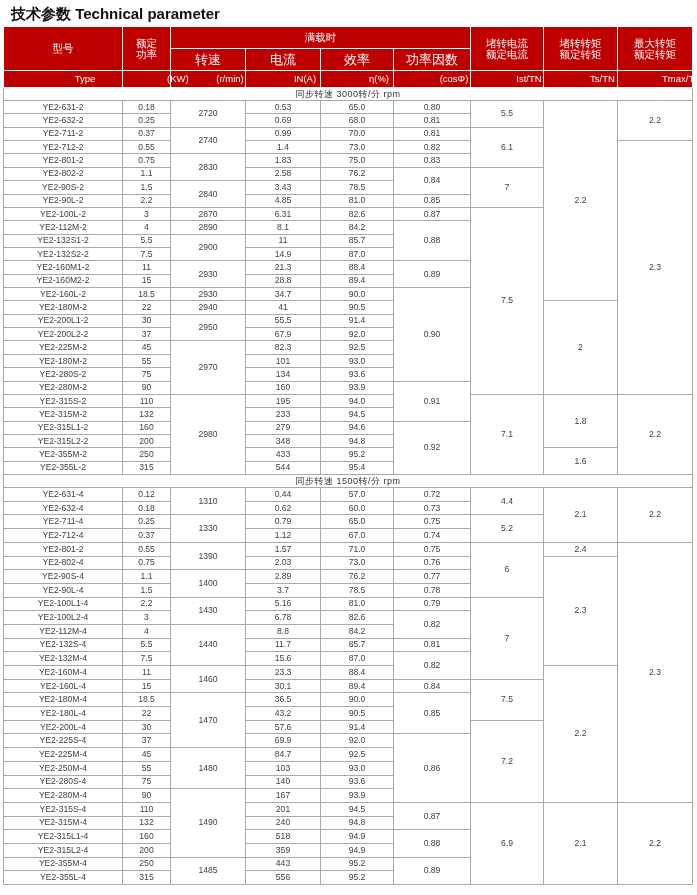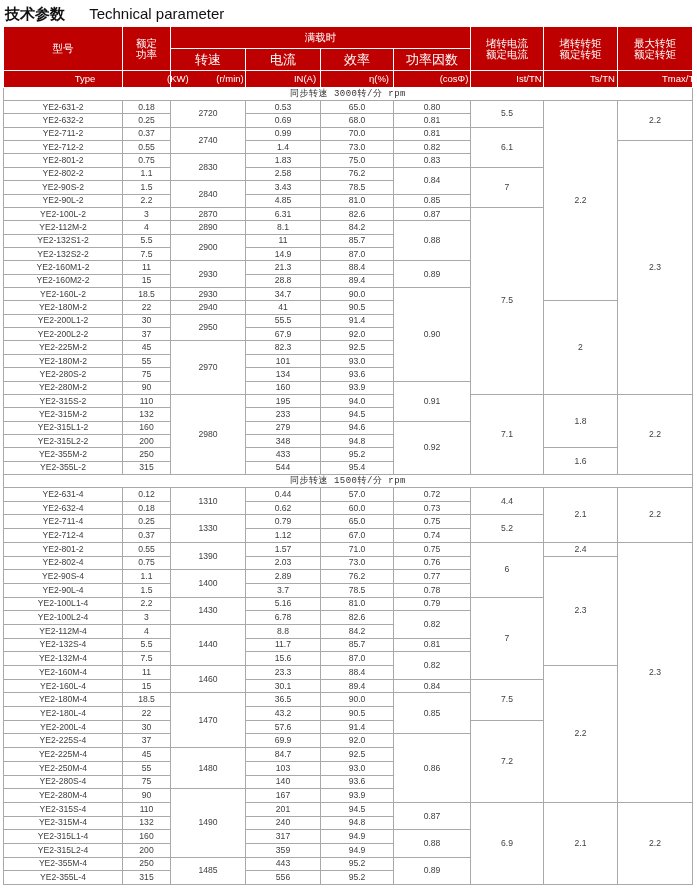--- a/index.html
+++ b/index.html
@@ -6,22 +6,22 @@
   body{
     width:697px;height:895px;overflow:hidden;
     font-family:"Liberation Sans","DejaVu Sans",sans-serif;
     color:#404040;
   }
   .page{padding:2px 3px 0 3px;}
   .title{
     font-size:15px;line-height:24px;color:#111;
     padding-left:2px;white-space:nowrap;
   }
-  .title .zh{font-weight:bold;}
-  .title .en{font-weight:normal;margin-left:20px;}
+  .title .zh{font-weight:bold;margin-left:6px;}
+  .title .en{font-weight:bold;}
   table.spec{
     border-collapse:collapse;table-layout:fixed;
     width:689px;
     border:1px solid #9d9d9d;
   }
   col.c-type{width:119px}col.c-kw{width:48px}col.c-rpm{width:75px}
   col.c-in{width:75px}col.c-eff{width:73px}col.c-cos{width:77px}
   col.c-ist{width:73px}col.c-ts{width:74px}col.c-tmax{width:75px}
 
   thead td{
@@ -37,21 +37,20 @@
     border:1px solid #a9a9a9;background:#fff;
     text-align:center;vertical-align:middle;
     font-size:8.6px;line-height:9px;padding:0;
     color:#404040;
   }
   tbody.sec0 tr.data{height:13.36px;}
   tbody.sec1 tr.data{height:13.69px;}
   tr.band-row td.band{
     height:12px;font-size:9px;color:#333;background:#fff;
     letter-spacing:0.5px;
-    font-family:Liberation Mono, monospace;
   }
 </style>
 </head>
 <body>
 
 <div class="page">
   <div class="title"><span class="zh">技术参数</span><span class="en"> Technical parameter</span></div>
 
   <table class="spec">
     <colgroup>
@@ -498,21 +497,21 @@
         </tr>
         <tr class="data">
           <td>YE2-315M-4</td>
           <td>132</td>
           <td>240</td>
           <td>94.8</td>
         </tr>
         <tr class="data">
           <td>YE2-315L1-4</td>
           <td>160</td>
-          <td>317</td>
+          <td>518</td>
           <td>94.9</td>
           <td rowspan="2">0.88</td>
         </tr>
         <tr class="data">
           <td>YE2-315L2-4</td>
           <td>200</td>
           <td>359</td>
           <td>94.9</td>
         </tr>
         <tr class="data">

